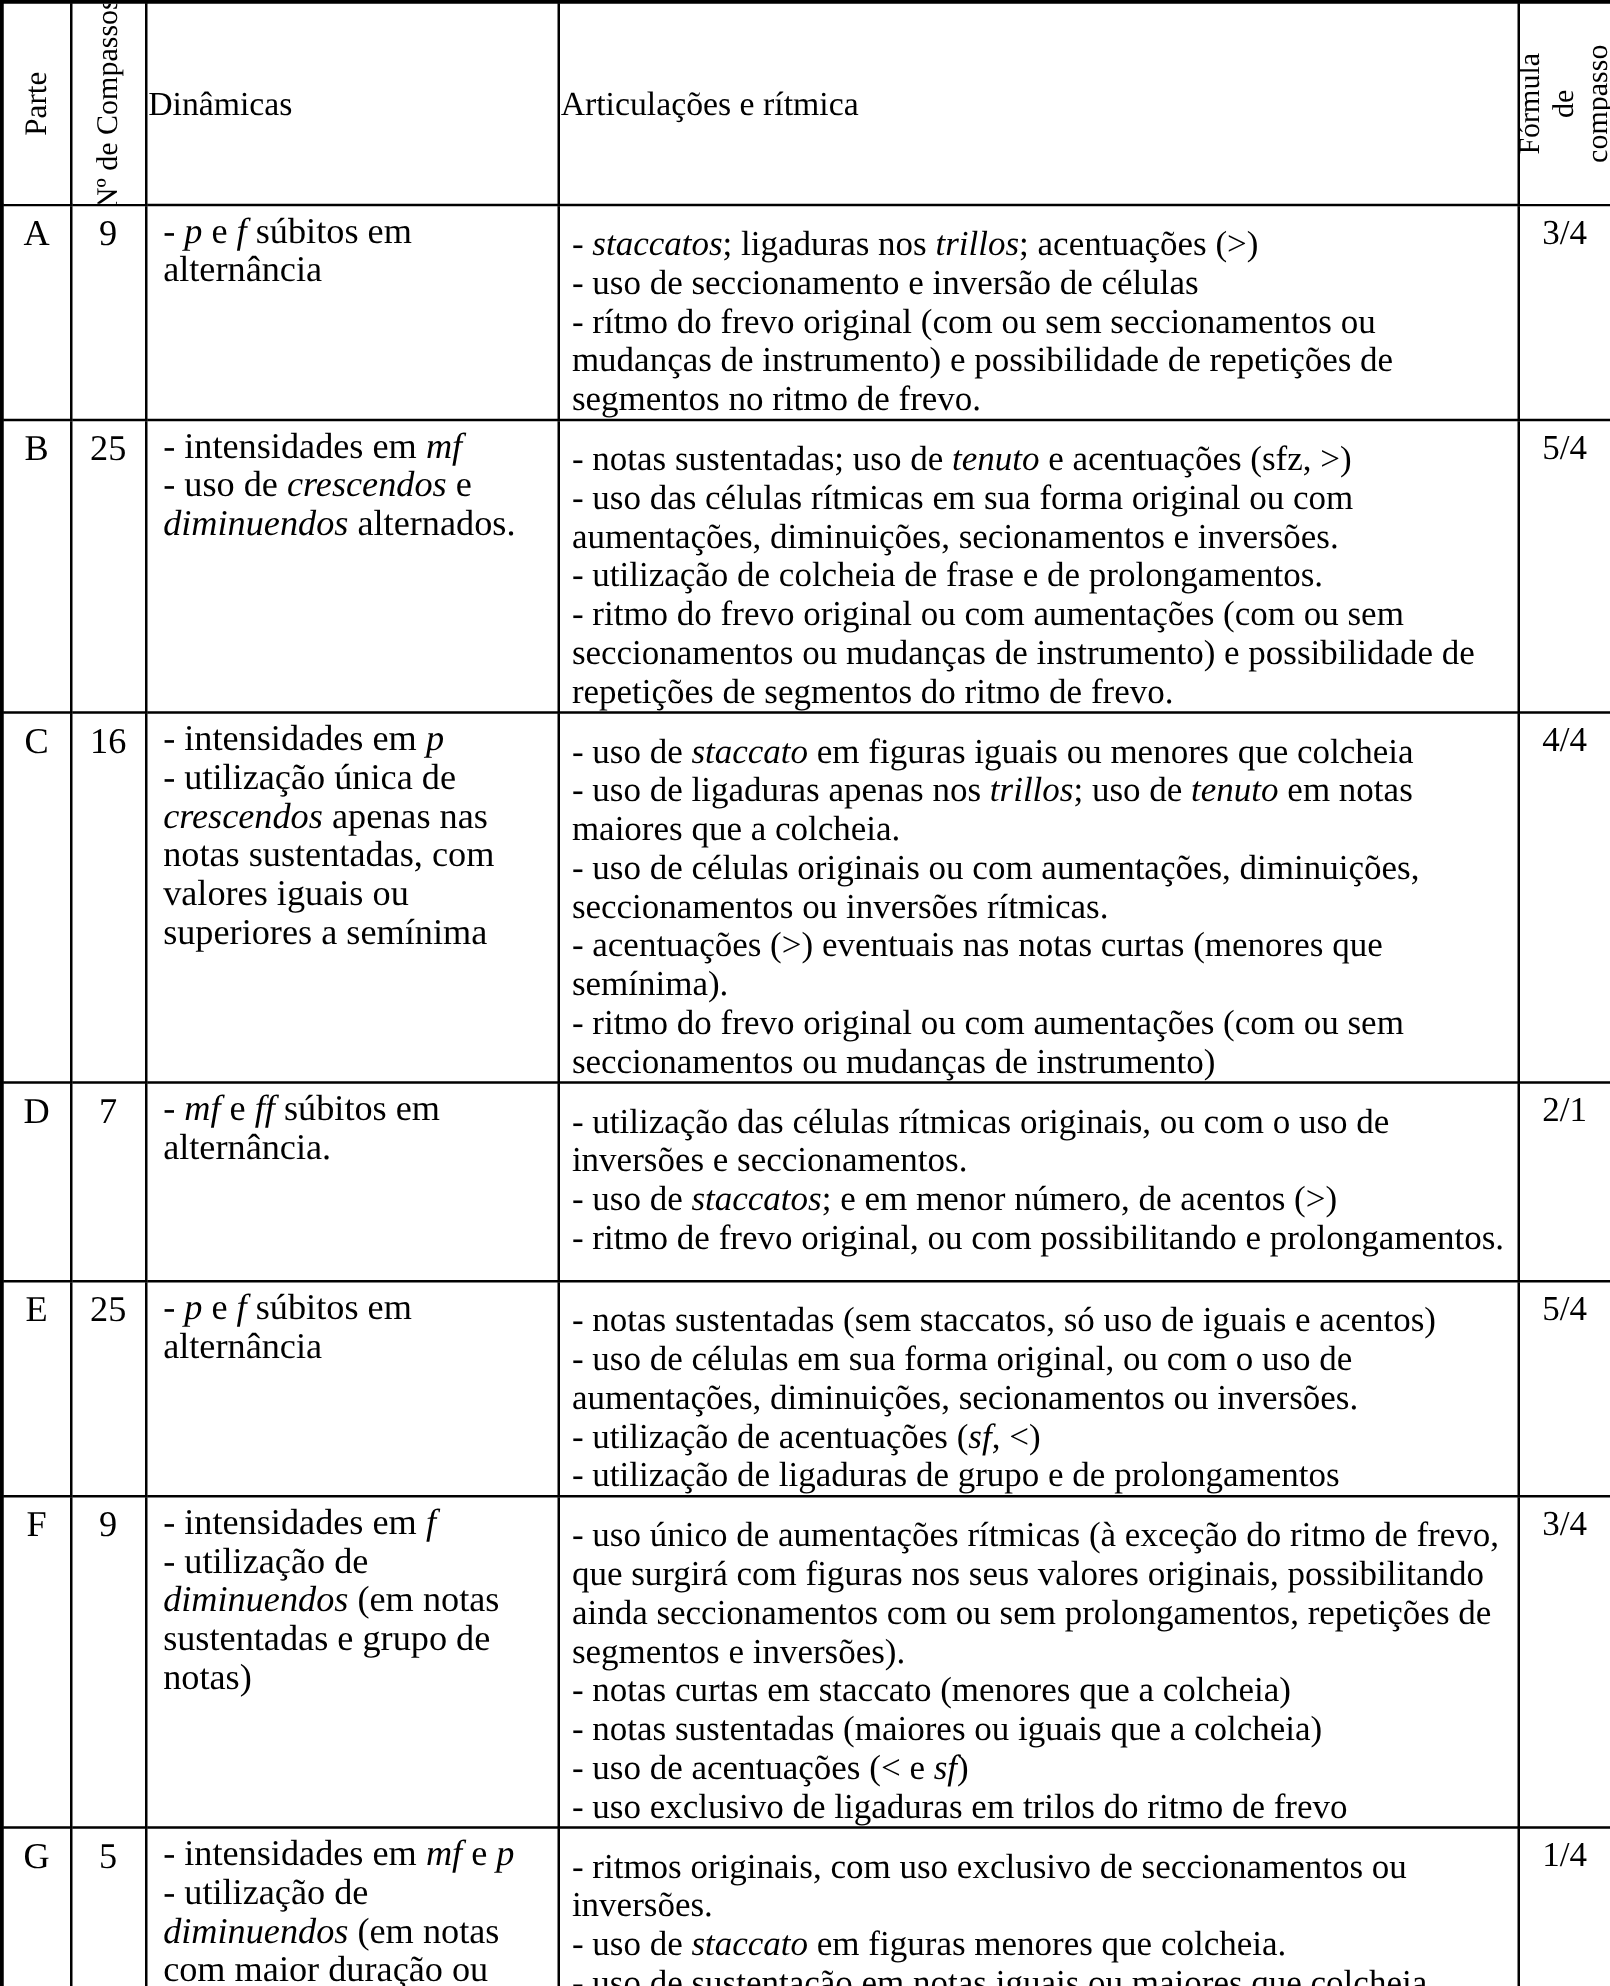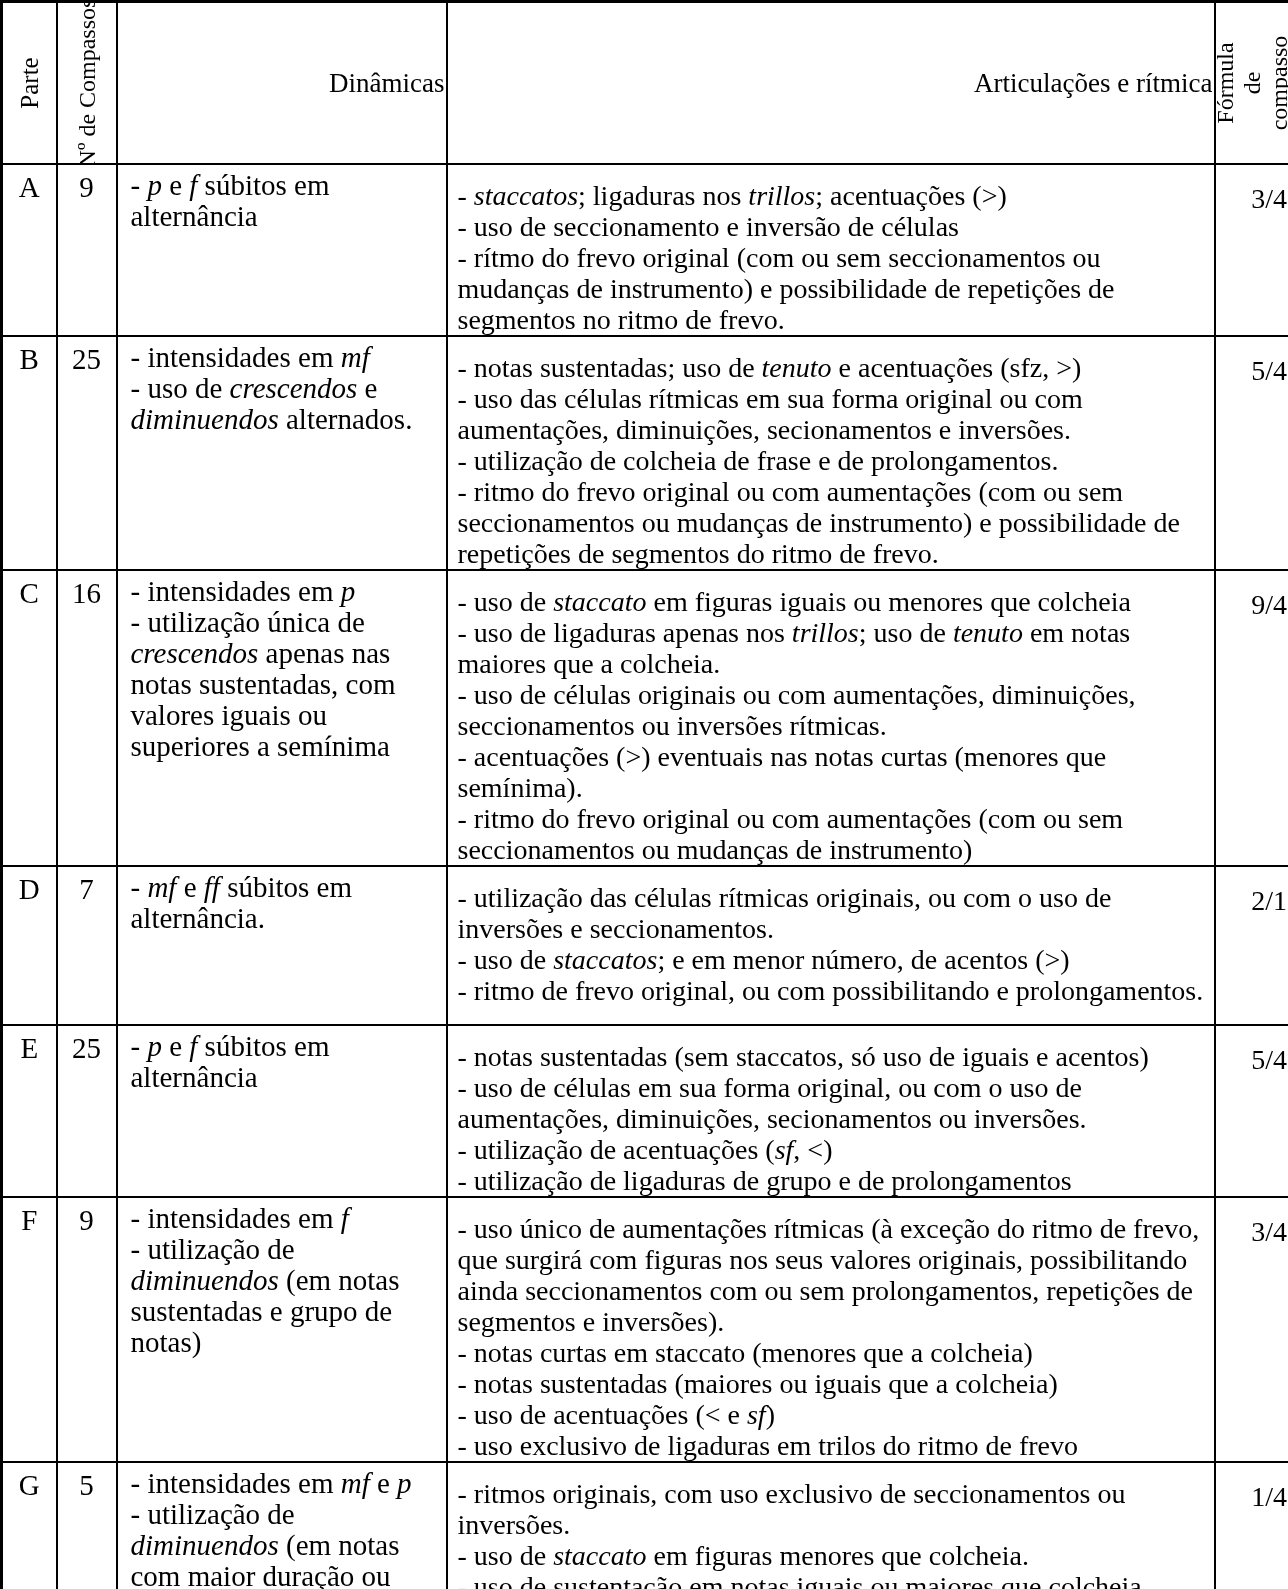--- a/index.html
+++ b/index.html
@@ -3,32 +3,32 @@
 <meta charset="utf-8">
 <style>
   html,body{margin:0;padding:0;background:#ffffff;}
   body{width:1288px;font-family:"Liberation Serif","DejaVu Serif",serif;color:#000;}
   table{border-collapse:collapse;table-layout:fixed;width:1288px;}
   table, td, th{border:2px solid #000;}
   table{border-width:3px;}
   td, th{vertical-align:top;overflow:hidden;background:#fff;font-weight:normal;}
   
   thead th{height:158px;}
-  .h-center{text-align:right;vertical-align:middle;font-size:27px;}
+  .h-center{text-align:left;vertical-align:middle;font-size:27px;}
   .vcell{position:relative;}
   .vtext{position:absolute;top:50%;left:50%;
          transform:translate(-50%,-50%) rotate(-90deg);
          white-space:nowrap;font-size:25px;line-height:27px;text-align:center;}
   .vtext.two{white-space:pre-line;}
   
   .c-parte{text-align:center;font-size:29px;padding-top:6px;}
   .c-num{text-align:center;font-size:29px;padding-top:6px;}
   .c-din{font-size:29px;line-height:31px;padding:5px 8px 0 13px;}
   .c-art{font-size:28px;line-height:31px;padding:15px 8px 0 10px;}
-  .c-for{text-align:right;font-size:28px;padding-top:18px;}
+  .c-for{text-align:center;font-size:28px;padding-top:6px;}
   .c-din div, .c-art div{margin:0;}
 </style>
 </head>
 <body>
 
 <table>
   <colgroup>
     <col style="width:55px">
       <col style="width:60px">
       <col style="width:330px">
@@ -87,21 +87,21 @@
           <div>- intensidades em <i>p</i></div>
           <div>- utilização única de <i>crescendos</i> apenas nas notas sustentadas, com valores iguais ou superiores a semínima</div>
         </td>
     <td class="c-art">
           <div>- uso de <i>staccato</i> em figuras iguais ou menores que colcheia</div>
           <div>- uso de ligaduras apenas nos <i>trillos</i>; uso de <i>tenuto</i> em notas maiores que a colcheia.</div>
           <div>- uso de células originais ou com aumentações, diminuições, seccionamentos ou inversões rítmicas.</div>
           <div>- acentuações (&gt;) eventuais nas notas curtas (menores que semínima).</div>
           <div>- ritmo do frevo original ou com aumentações (com ou sem seccionamentos ou mudanças de instrumento)</div>
         </td>
-    <td class="c-for">9/4</td>
+    <td class="c-for">4/4</td>
   </tr>
       <tr style="height: 159px;">
     <td class="c-parte">D</td>
     <td class="c-num">7</td>
     <td class="c-din">
           <div>- <i>mf</i> e <i>ff</i> súbitos em alternância.</div>
         </td>
     <td class="c-art">
           <div>- utilização das células rítmicas originais, ou com o uso de inversões e seccionamentos.</div>
           <div>- uso de <i>staccatos</i>; e em menor número, de acentos (&gt;)</div>

